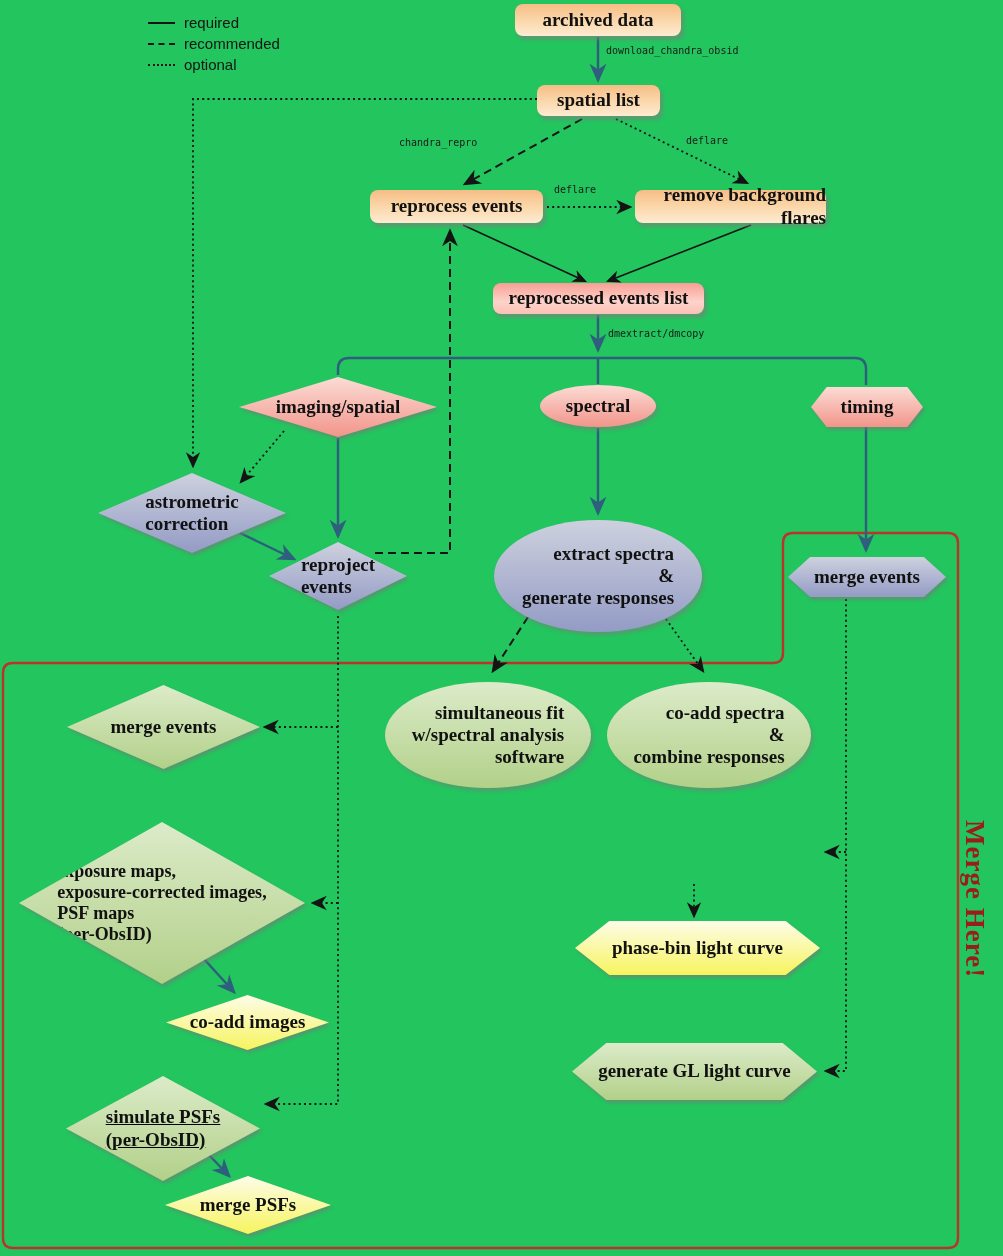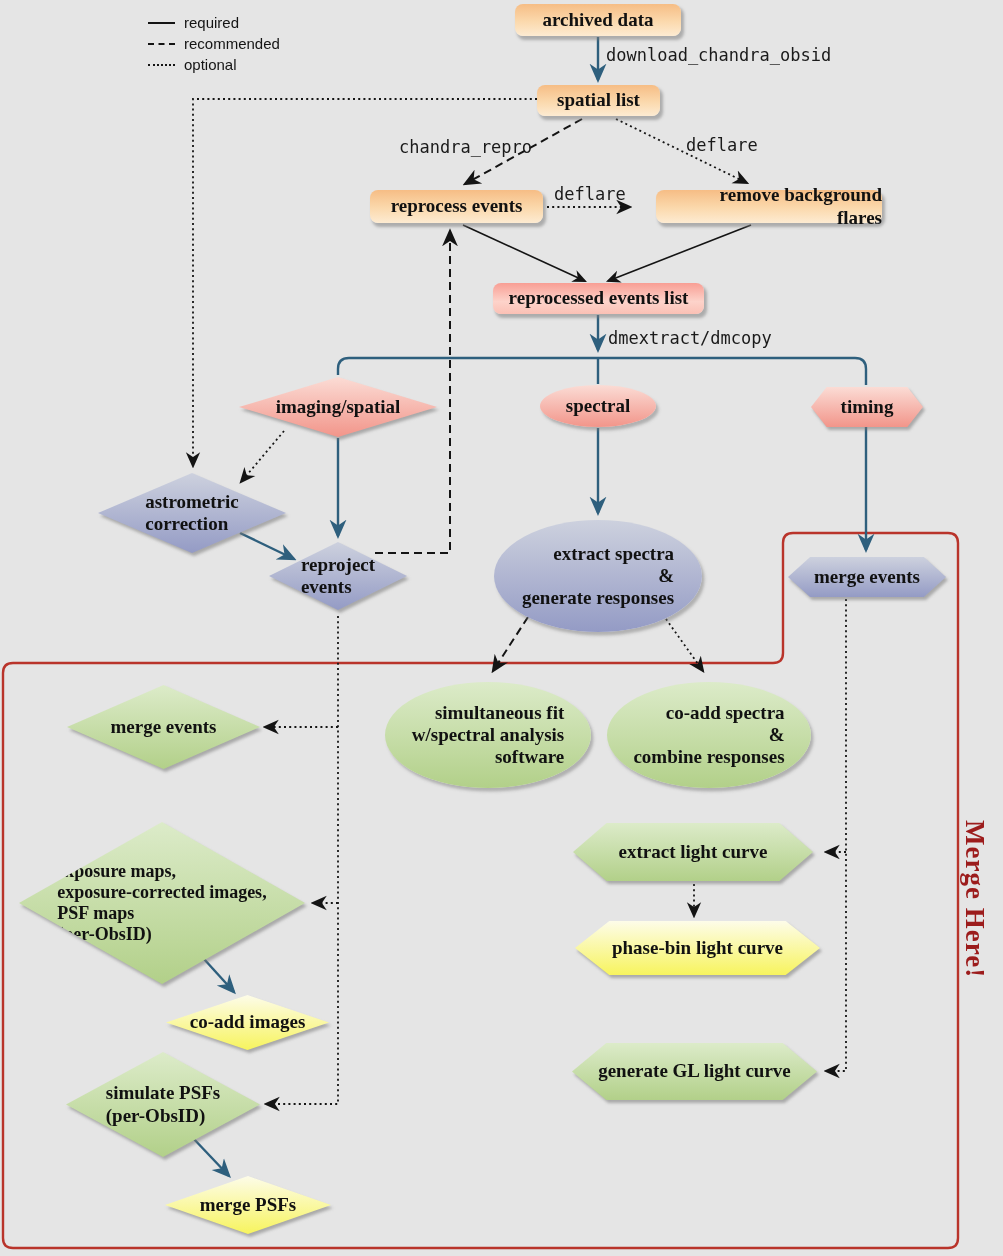--- a/index.html
+++ b/index.html
@@ -1,16 +1,16 @@
 <!DOCTYPE html>
 <html><head>
 <meta charset="utf-8">
 <style>
   html,body{margin:0;padding:0;background:#ffffff;}
-  #canvas{position:relative;width:1003px;height:1256px;background:#e5e5e5;overflow:hidden;
+  #canvas{position:relative;width:1003px;height:1256px;background:#22c55e;overflow:hidden;
           font-family:"Liberation Serif",serif;}
   
   #wires{position:absolute;left:0;top:0;width:1003px;height:1256px;}
   
   .legend{position:absolute;left:148px;top:12px;font-family:"Liberation Sans",sans-serif;
           font-size:15px;color:#141414;}
   .legend .row{display:flex;align-items:center;height:21px;}
   .leg-line{display:inline-block;width:27px;height:0;margin-right:9px;border-top:2px solid #141414;}
   .leg-solid{border-top-style:solid;}
   .leg-dashed{border-top-style:dashed;}
@@ -28,21 +28,21 @@
   .diamond{clip-path:polygon(50% 0,100% 50%,50% 100%,0 50%);}
   .hex{clip-path:polygon(14% 0,86% 0,100% 50%,86% 100%,14% 100%,0 50%);}
   
   .c-orange{background:linear-gradient(180deg,#f6bd85 0%,#fbd9ad 55%,#fdebd2 100%);}
   .c-pink-box{background:linear-gradient(180deg,#f89e94 0%,#fdd3ca 60%,#fbc0b5 100%);}
   .c-pink{background:linear-gradient(180deg,#fbdcd5 0%,#f2958a 100%);}
   .c-blue{background:linear-gradient(180deg,#cdd1de 0%,#949bc5 100%);}
   .c-green{background:linear-gradient(180deg,#dcebc9 0%,#b2d089 100%);}
   .c-yellow{background:linear-gradient(180deg,#fdfce9 0%,#f7f45e 100%);}
   
-  .cmd{position:absolute;font-family:"DejaVu Sans Mono",monospace;font-size:17px;color:#1a1a1a;
+  .cmd{position:absolute;font-family:"DejaVu Sans Mono",monospace;font-size:10px;color:#1a1a1a;
        white-space:nowrap;}
   
   .merge-here{position:absolute;left:959px;top:820px;writing-mode:vertical-rl;
       font-family:"Liberation Serif",serif;font-weight:bold;font-size:27px;color:#9c1c1c;
       letter-spacing:1px;}
 </style>
 </head>
 <body>
 
 <div id="canvas">
@@ -114,21 +114,21 @@
 
   <div class="cmd" style="left:606px;top:45px;">download_chandra_obsid</div>
   <div class="cmd" style="left:399px;top:137px;">chandra_repro</div>
   <div class="cmd" style="left:686px;top:135px;">deflare</div>
   <div class="cmd" style="left:554px;top:184px;">deflare</div>
   <div class="cmd" style="left:608px;top:328px;">dmextract/dmcopy</div>
 
   <div class="node box c-orange" style="left:515px;top:4px;width:166px;height:32px;">archived data</div>
   <div class="node box c-orange" style="left:537px;top:85px;width:123px;height:31px;">spatial list</div>
   <div class="node box c-orange" style="left:370px;top:190px;width:173px;height:33px;">reprocess events</div>
-  <div class="node box c-orange" style="left:656px;top:190px;width:191px;height:33px;padding-left:35px;">remove background flares</div>
+  <div class="node box c-orange" style="left:635px;top:190px;width:191px;height:33px;">remove background flares</div>
   <div class="node box c-pink-box" style="left:493px;top:283px;width:211px;height:31px;">reprocessed events list</div>
 
   <div class="wrap" style="left:239px;top:377px;width:198px;height:60px;">
     <div class="diamond c-pink">imaging/spatial</div>
   </div>
   <div class="node ellipse c-pink" style="left:540px;top:385px;width:116px;height:42px;">spectral</div>
   <div class="wrap" style="left:811px;top:387px;width:112px;height:40px;">
     <div class="hex c-pink">timing</div>
   </div>
 
@@ -155,26 +155,23 @@
 combine responses</div>
   <div class="wrap" style="left:67px;top:685px;width:193px;height:84px;">
     <div class="diamond c-green">merge events</div>
   </div>
   <div class="wrap" style="left:19px;top:822px;width:286px;height:162px;">
     <div class="diamond c-green" style="font-size:18px;">exposure maps,
 exposure-corrected images,
 PSF maps
 (per-ObsID)</div>
   </div>
-  <div class="wrap" style="left:66px;top:1052px;width:194px;height:105px;">
+  <div class="wrap" style="left:66px;top:1076px;width:194px;height:105px;text-decoration:underline;">
     <div class="diamond c-green">simulate PSFs
 (per-ObsID)</div>
-  </div>
-  <div class="wrap" style="left:573px;top:823px;width:240px;height:58px;">
-    <div class="hex c-green">extract light curve</div>
   </div>
   <div class="wrap" style="left:572px;top:1043px;width:245px;height:57px;">
     <div class="hex c-green">generate GL light curve</div>
   </div>
 
   <div class="wrap" style="left:166px;top:995px;width:163px;height:55px;">
     <div class="diamond c-yellow">co-add images</div>
   </div>
   <div class="wrap" style="left:165px;top:1176px;width:166px;height:58px;">
     <div class="diamond c-yellow">merge PSFs</div>

